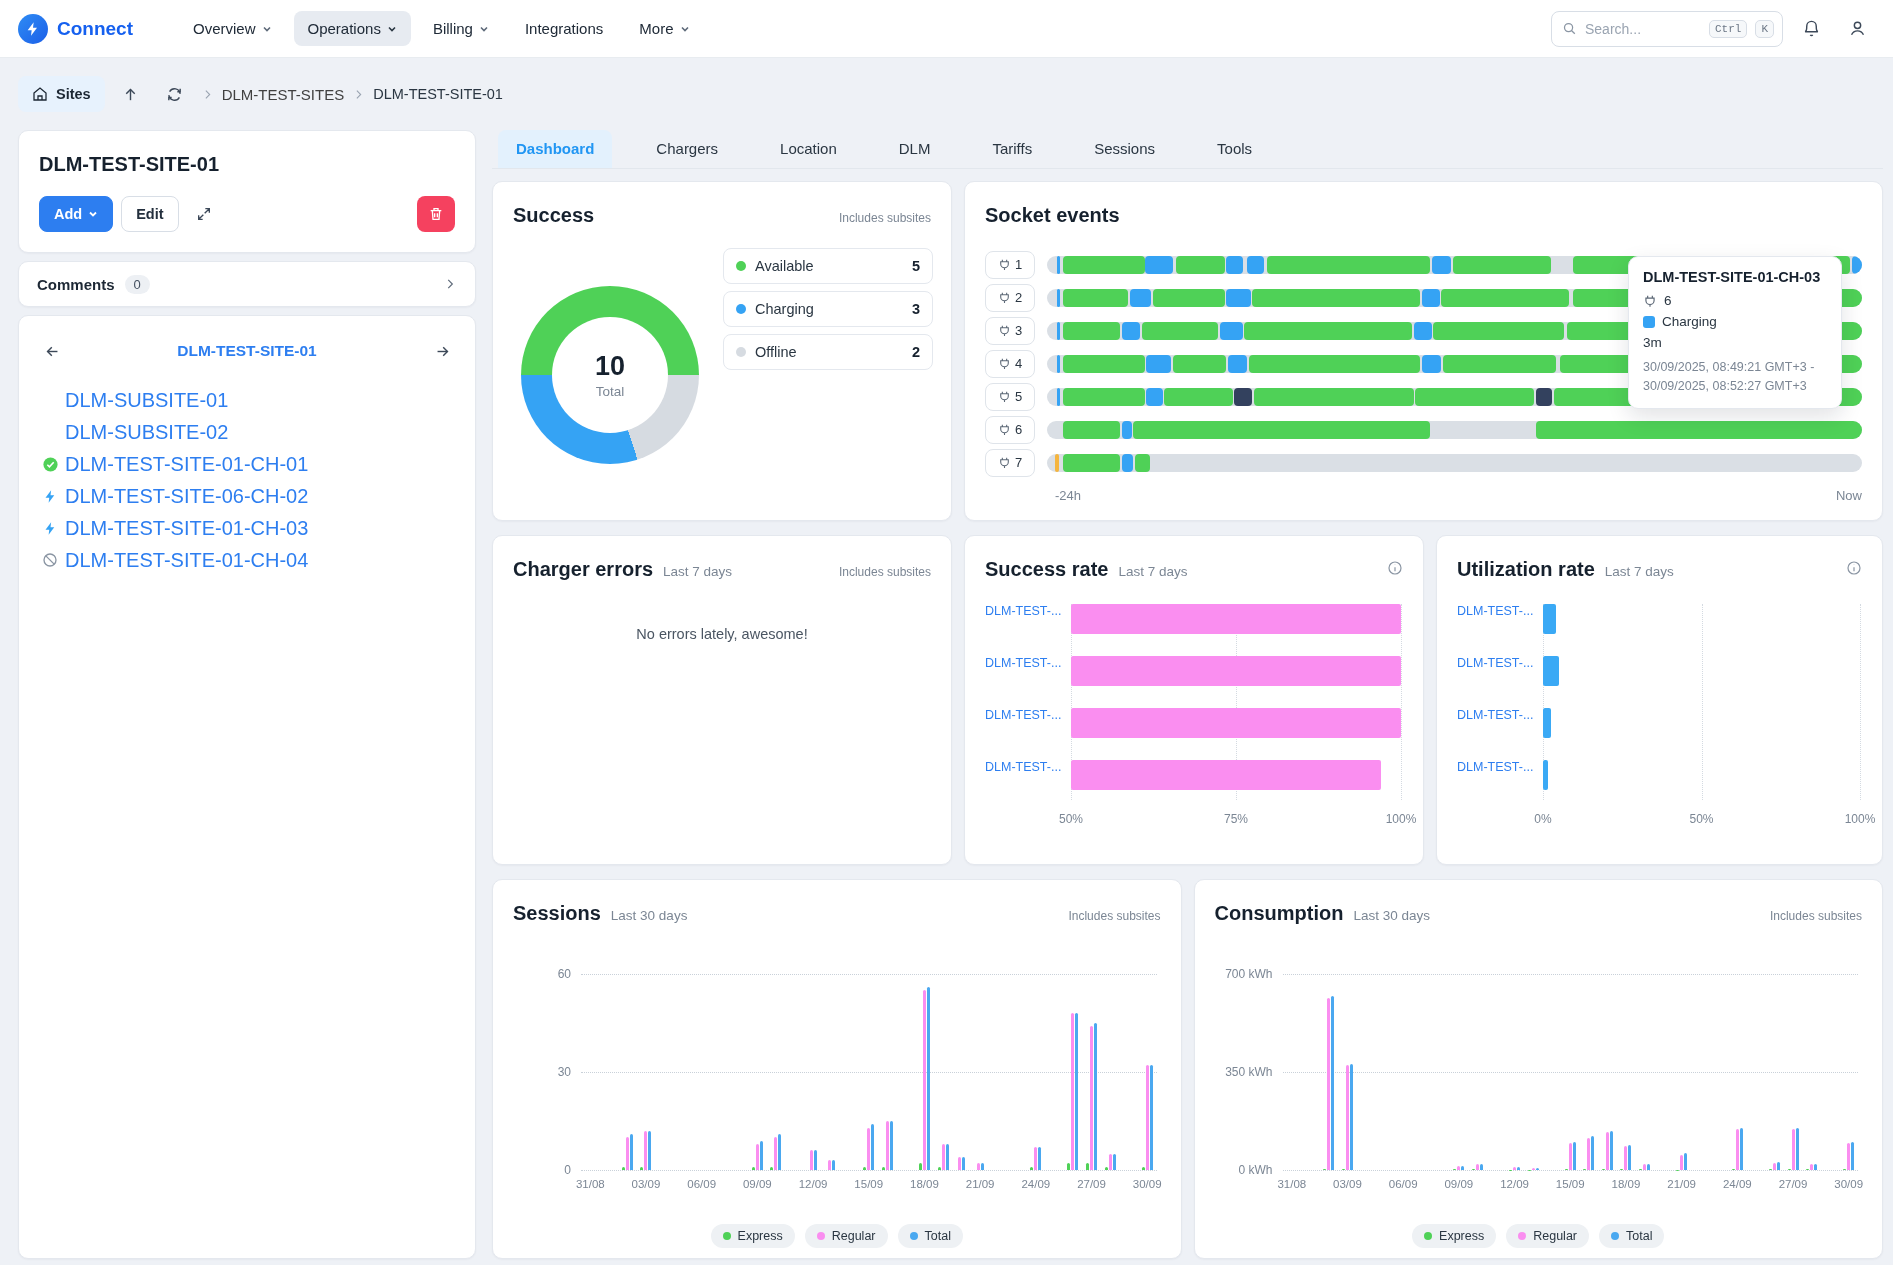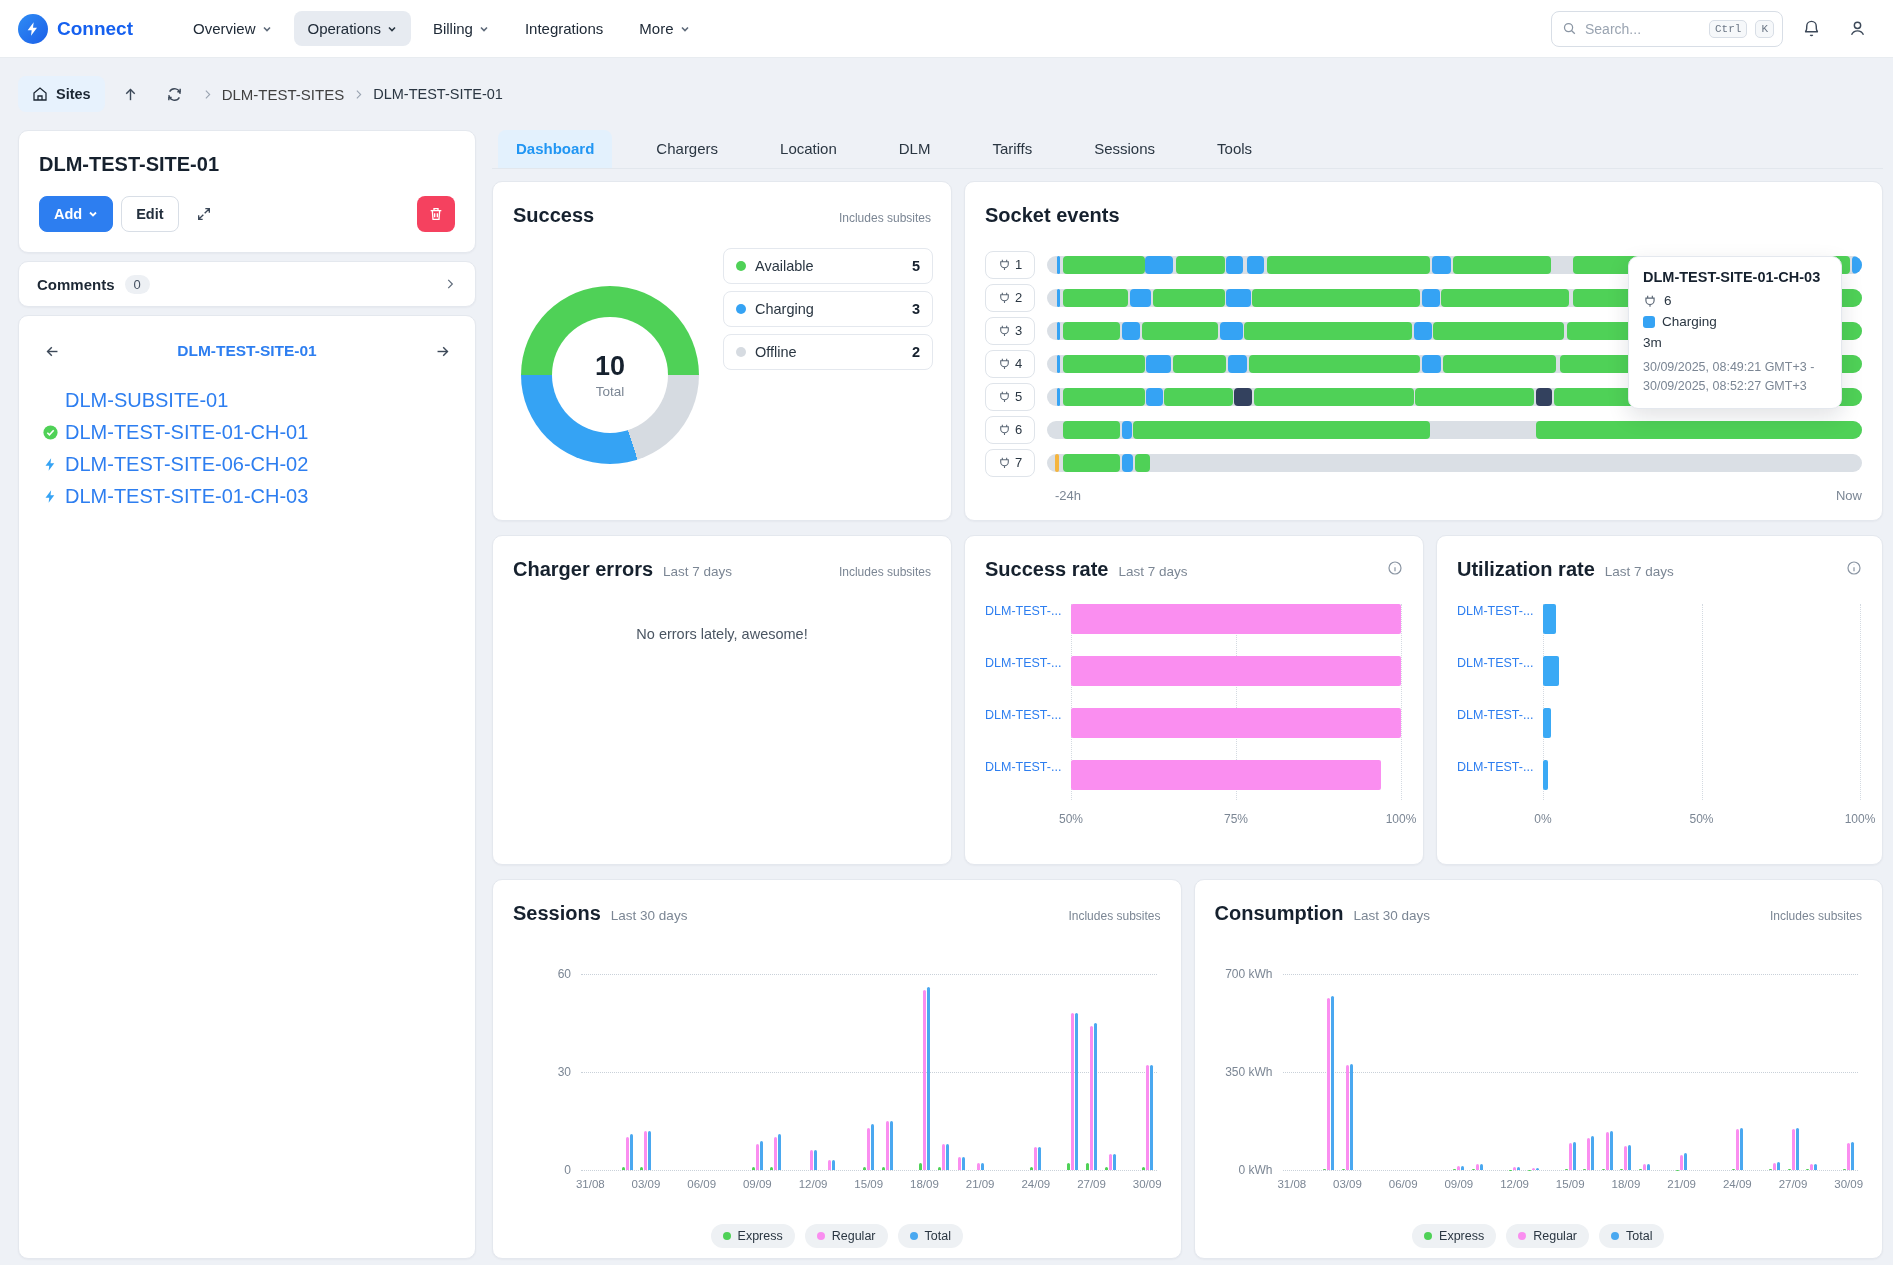--- a/index.html
+++ b/index.html
@@ -298,20 +298,24 @@
             <svg width="17" height="17" viewBox="0 0 24 24" fill="none" stroke="currentColor" stroke-width="2">
                 <path d="M5 12h14"></path>
                 <path d="m13 6 6 6-6 6"></path>
               </svg>
           </button>
         </div>
         <ul class="tree-list">
           <li class="tree-item">
             <span class="tree-ico"></span>
             <span class="tree-label">DLM-SUBSITE-01</span>
+          </li>
+          <li class="tree-item">
+            <span class="tree-ico"></span>
+            <span class="tree-label">DLM-SUBSITE-02</span>
           </li>
           <li class="tree-item">
             <span class="tree-ico">
               <svg width="17" height="17" viewBox="0 0 24 24">
                   <circle cx="12" cy="12" r="10" fill="#4fd157"></circle>
                   <path d="m7.5 12.3 3 3 6-6.4" fill="none" stroke="#fff" stroke-width="2.2"></path>
                 </svg>
             </span>
             <span class="tree-label">DLM-TEST-SITE-01-CH-01</span>
           </li>
@@ -324,20 +328,29 @@
             <span class="tree-label">DLM-TEST-SITE-06-CH-02</span>
           </li>
           <li class="tree-item">
             <span class="tree-ico">
               <svg width="15" height="15" viewBox="0 0 24 24" fill="#35a3f4">
                   <path d="M13 2 4 14h6l-1 8 9-12h-6l1-8z"></path>
                 </svg>
             </span>
             <span class="tree-label">DLM-TEST-SITE-01-CH-03</span>
           </li>
+          <li class="tree-item">
+            <span class="tree-ico">
+              <svg width="16" height="16" viewBox="0 0 24 24" fill="none" stroke="#8a95a3" stroke-width="2">
+                  <circle cx="12" cy="12" r="9"></circle>
+                  <path d="M5.8 5.8 18.2 18.2"></path>
+                </svg>
+            </span>
+            <span class="tree-label">DLM-TEST-SITE-01-CH-04</span>
+          </li>
         </ul>
       </section>
     </aside>
 
     <main class="main">
 
       <div class="tabs-row">
         <div class="tab active">Dashboard</div>
         <div class="tab">Chargers</div>
         <div class="tab">Location</div>

